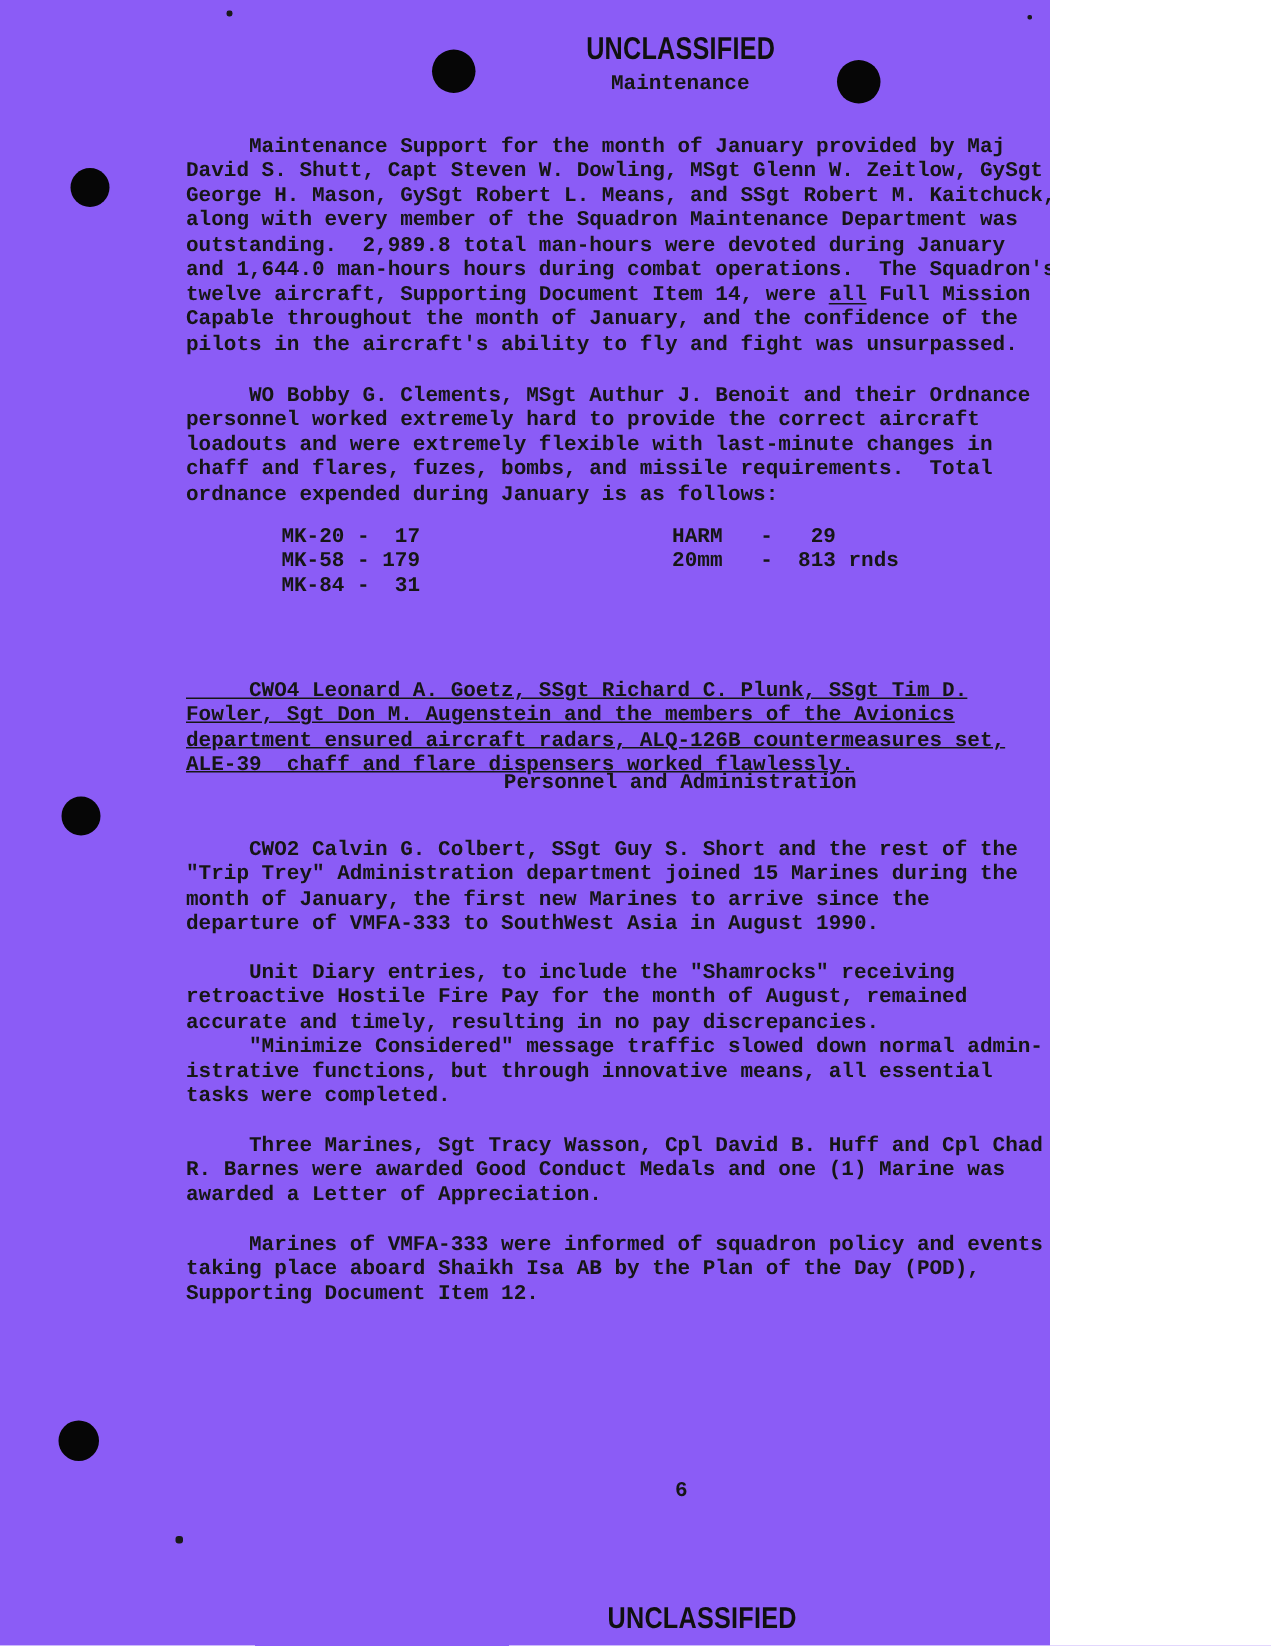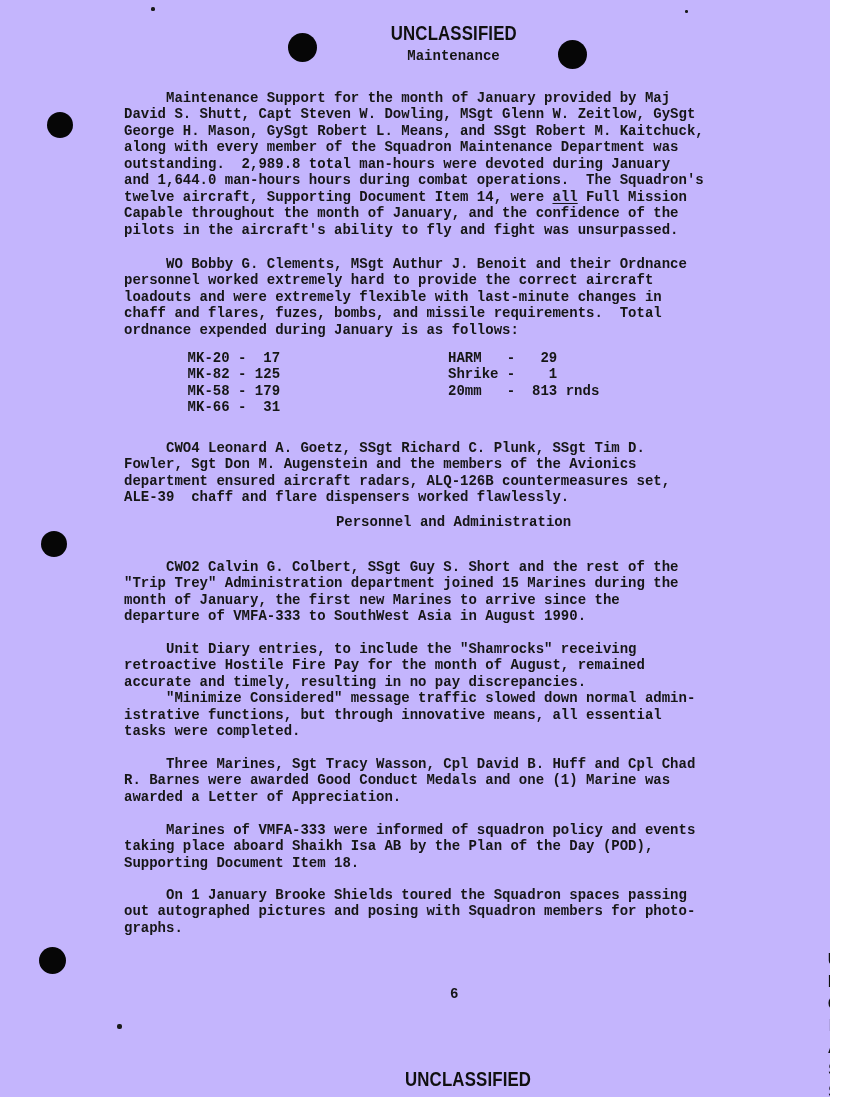--- a/index.html
+++ b/index.html
@@ -1,21 +1,21 @@
 <!DOCTYPE html>
 <html><head>
 <meta charset="utf-8">
 <style>
   * { margin: 0; padding: 0; box-sizing: border-box; }
   html, body { background: #ffffff; }
   .page {
     position: relative;
-    width: 830px;
+    width: 700px;
     height: 1097px;
-    background: #c4b5fd;
+    background: #8b5cf6;
     overflow: hidden;
     font-family: "Liberation Mono", monospace;
     color: #141414;
   }
   .mono {
     font-family: "Liberation Mono", monospace;
     font-weight: 700;
     font-size: 14px;
     line-height: 16.45px;
     color: #161616;
@@ -80,21 +80,21 @@
   .sl-1 { top: 972px; }
   .sl-2 { top: 994px; }
   .sl-3 { top: 1016px; }
   .sl-4 { top: 1038px; }
   .sl-5 { top: 1060px; }
   .sl-6 { top: 1082px; }
 
   .p-maint   { top: 78px; }
   .p-ord     { top: 244px; }
   .t-ord     { top: 350px; }
-  .p-avio    { top: 428px; }
+  .p-avio    { top: 441px; text-decoration: underline; }
   .h-admin   { top: 514px; }
   .p-admin   { top: 547px; }
   .p-diary   { top: 629px; }
   .p-awards  { top: 744px; }
   .p-pod     { top: 810px; }
   .p-brooke  { top: 875px; }
 </style>
 </head>
 <body>
 
@@ -125,23 +125,22 @@
 pilots in the aircraft's ability to fly and fight was unsurpassed.</span></pre>
 
   <pre class="abs body-block p-ord mono">     WO Bobby G. Clements, MSgt Authur J. Benoit and their Ordnance
 personnel worked extremely hard to provide the correct aircraft
 loadouts and were extremely flexible with last-minute changes in
 chaff and flares, fuzes, bombs, and missile requirements.  Total
 ordnance expended during January is as follows:</pre>
 
   <div class="abs body-block t-ord">
     <div class="mono ord-line">         MK-20 -  17                    HARM   -   29</div>
-    <div class="mono ord-line">         MK-82 - 125                    Shrike -    1</div>
     <div class="mono ord-line">         MK-58 - 179                    20mm   -  813 rnds</div>
-    <div class="mono ord-line">         MK-66 -  31</div>
+    <div class="mono ord-line">         MK-84 -  31</div>
   </div>
 
   <pre class="abs body-block p-avio mono">     CWO4 Leonard A. Goetz, SSgt Richard C. Plunk, SSgt Tim D.
 Fowler, Sgt Don M. Augenstein and the members of the Avionics
 department ensured aircraft radars, ALQ-126B countermeasures set,
 ALE-39  chaff and flare dispensers worked flawlessly.</pre>
 
   <div class="abs center-band h-admin mono section-heading">Personnel and Administration</div>
 
   <pre class="abs body-block p-admin mono">     CWO2 Calvin G. Colbert, SSgt Guy S. Short and the rest of the
@@ -155,25 +154,22 @@
      "Minimize Considered" message traffic slowed down normal admin-
 istrative functions, but through innovative means, all essential
 tasks were completed.</pre>
 
   <pre class="abs body-block p-awards mono">     Three Marines, Sgt Tracy Wasson, Cpl David B. Huff and Cpl Chad
 R. Barnes were awarded Good Conduct Medals and one (1) Marine was
 awarded a Letter of Appreciation.</pre>
 
   <pre class="abs body-block p-pod mono">     Marines of VMFA-333 were informed of squadron policy and events
 taking place aboard Shaikh Isa AB by the Plan of the Day (POD),
-Supporting Document Item 18.</pre>
+Supporting Document Item 12.</pre>
 
-  <pre class="abs body-block p-brooke mono">     On 1 January Brooke Shields toured the Squadron spaces passing
-out autographed pictures and posing with Squadron members for photo-
-graphs.</pre>
 
   <div class="abs page-num mono">6</div>
 
   <div class="abs footer-band">
     <span class="hdr-text">UNCLASSIFIED</span>
   </div>
 
   <div class="side-stamp">
     <div class="side-letter sl-0">U</div>
     <div class="side-letter sl-1">N</div>

